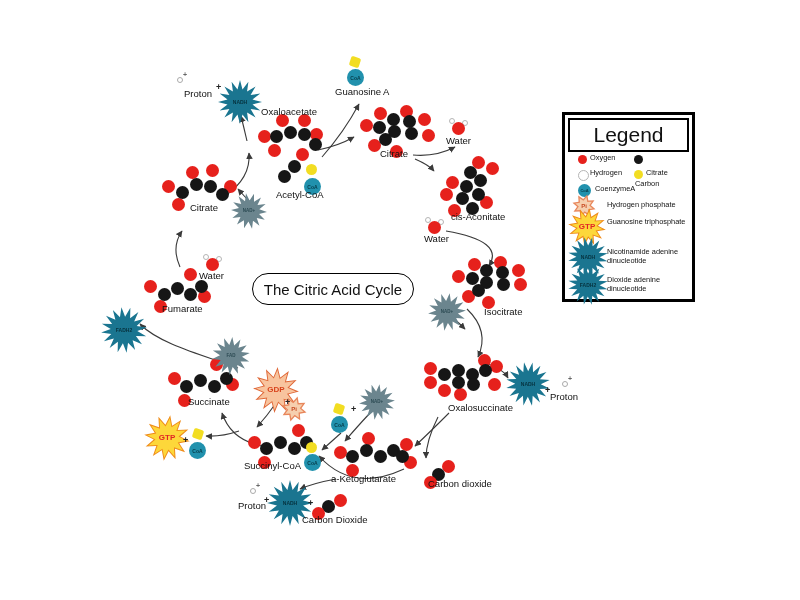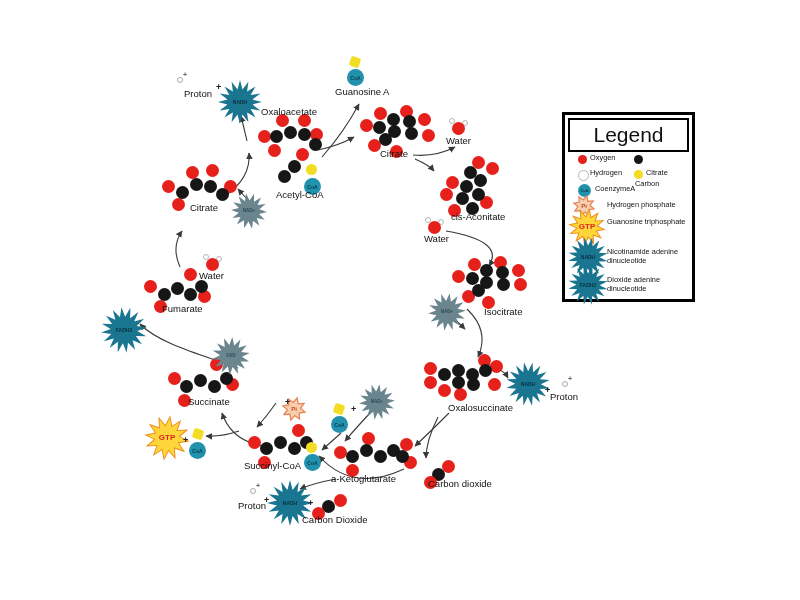--- a/index.html
+++ b/index.html
@@ -62,20 +62,23 @@
       <path d="M262,446 Q231,440 222,413" fill="none" stroke="#3a3a3a" stroke-width="1.1" marker-end="url(#ah)"></path>
       <path d="M239,431 Q221,437 206,436" fill="none" stroke="#3a3a3a" stroke-width="1.1" marker-end="url(#ah)"></path>
       <path d="M276,403 Q267,416 257,427" fill="none" stroke="#3a3a3a" stroke-width="1.1" marker-end="url(#ah)"></path>
       <path d="M238,368 C210,357 160,345 140,324" fill="none" stroke="#3a3a3a" stroke-width="1.1" marker-end="url(#ah)"></path>
       <path d="M180,267 Q171,247 182,231" fill="none" stroke="#3a3a3a" stroke-width="1.1" marker-end="url(#ah)"></path>
       <path d="M225,196 Q251,178 249,153" fill="none" stroke="#3a3a3a" stroke-width="1.1" marker-end="url(#ah)"></path>
       <path d="M247,141 Q244,128 241,116" fill="none" stroke="#3a3a3a" stroke-width="1.1" marker-end="url(#ah)"></path>
       <path d="M251,203 Q244,196 238,189" fill="none" stroke="#3a3a3a" stroke-width="1.1" marker-end="url(#ah)"></path>
       <path d="M452,317 Q459,323 465,329" fill="none" stroke="#3a3a3a" stroke-width="1.1" marker-end="url(#ah)"></path>
     </svg>
+  <div class="title-oval">
+    <span>The Citric Acid Cycle</span>
+  </div>
   <div id="legend">
     <div id="legend-title">Legend</div>
     <div id="legend-body">
         <div class="leg-dot" style="left: 13px; top: 40px; background: rgb(230, 33, 28);"></div>
         <div class="leg-lbl" style="left: 25px; top: 39px;">Oxygen</div>
         <div class="leg-dot" style="left: 69px; top: 40px; background: rgb(22, 22, 22);"></div>
         <div class="leg-lbl" style="left: 70px; top: 39px; margin-top: 26px;">Carbon</div>
         <div class="leg-dot" style="left: 13px; top: 55px; background: rgb(255, 255, 255); border: 1px solid rgb(181, 181, 181);"></div>
         <div class="leg-lbl" style="left: 25px; top: 54px;">Hydrogen</div>
         <div class="leg-dot" style="left: 69px; top: 55px; background: rgb(242, 221, 34);"></div>
@@ -288,20 +291,25 @@
     </div>
     <div class="burst" style="left: 212px; top: 337px; width: 38px; height: 38px;">
       <div class="s1" style="clip-path: polygon(53.5% 0.1%, 58.4% 22.2%, 74.8% 6.6%, 69.6% 28.6%, 91.2% 21.6%, 76.9% 39.3%, 99.4% 42.3%, 78.9% 52%, 97.8% 64.5%, 75.2% 64.4%, 86.8% 83.8%, 66.5% 73.9%, 68.5% 96.5%, 54.5% 78.7%, 46.5% 99.9%, 41.6% 77.8%, 25.2% 93.4%, 30.4% 71.4%, 8.8% 78.4%, 23.1% 60.7%, 0.6% 57.7%, 21.1% 48%, 2.2% 35.5%, 24.8% 35.6%, 13.2% 16.2%, 33.5% 26.1%, 31.5% 3.5%, 45.5% 21.3%); background: rgb(107, 133, 142);"></div>
       <div class="bt" style="color: rgb(43, 74, 83); font-size: 4.5px;">FAD</div>
     </div>
     <div class="burst" style="left: 144px; top: 415px; width: 46px; height: 46px;">
       <div class="s1" style="clip-path: polygon(57% 0.5%, 61.3% 23.3%, 80.8% 10.6%, 73.2% 32.6%, 96.4% 31.3%, 78.8% 46.5%, 99.5% 57%, 76.7% 61.3%, 89.4% 80.8%, 67.4% 73.2%, 68.7% 96.4%, 53.5% 78.8%, 43% 99.5%, 38.7% 76.7%, 19.2% 89.4%, 26.8% 67.4%, 3.6% 68.7%, 21.2% 53.5%, 0.5% 43%, 23.3% 38.7%, 10.6% 19.2%, 32.6% 26.8%, 31.3% 3.6%, 46.5% 21.2%); background: rgb(239, 140, 26);"></div>
       <div class="s2" style="clip-path: polygon(57% 0.5%, 61.3% 23.3%, 80.8% 10.6%, 73.2% 32.6%, 96.4% 31.3%, 78.8% 46.5%, 99.5% 57%, 76.7% 61.3%, 89.4% 80.8%, 67.4% 73.2%, 68.7% 96.4%, 53.5% 78.8%, 43% 99.5%, 38.7% 76.7%, 19.2% 89.4%, 26.8% 67.4%, 3.6% 68.7%, 21.2% 53.5%, 0.5% 43%, 23.3% 38.7%, 10.6% 19.2%, 32.6% 26.8%, 31.3% 3.6%, 46.5% 21.2%); background: rgb(253, 215, 58);"></div>
       <div class="bt" style="color: rgb(224, 37, 37); font-size: 8px;">GTP</div>
     </div>
+    <div class="burst" style="left: 253px; top: 367px; width: 46px; height: 46px;">
+      <div class="s1" style="clip-path: polygon(53.5% 0.1%, 59.4% 22.6%, 78% 8.6%, 71.9% 31%, 94.9% 28.1%, 78.5% 44.5%, 99.9% 53.5%, 77.4% 59.4%, 91.4% 78%, 69% 71.9%, 71.9% 94.9%, 55.5% 78.5%, 46.5% 99.9%, 40.6% 77.4%, 22% 91.4%, 28.1% 69%, 5.1% 71.9%, 21.5% 55.5%, 0.1% 46.5%, 22.6% 40.6%, 8.6% 22%, 31% 28.1%, 28.1% 5.1%, 44.5% 21.5%); background: rgb(224, 106, 58);"></div>
+      <div class="s2" style="clip-path: polygon(53.5% 0.1%, 59.4% 22.6%, 78% 8.6%, 71.9% 31%, 94.9% 28.1%, 78.5% 44.5%, 99.9% 53.5%, 77.4% 59.4%, 91.4% 78%, 69% 71.9%, 71.9% 94.9%, 55.5% 78.5%, 46.5% 99.9%, 40.6% 77.4%, 22% 91.4%, 28.1% 69%, 5.1% 71.9%, 21.5% 55.5%, 0.1% 46.5%, 22.6% 40.6%, 8.6% 22%, 31% 28.1%, 28.1% 5.1%, 44.5% 21.5%); background: rgb(248, 196, 158);"></div>
+      <div class="bt" style="color: rgb(216, 67, 28); font-size: 8px;">GDP</div>
+    </div>
     <div class="burst" style="left: 281px; top: 396px; width: 26px; height: 26px;">
       <div class="s1" style="clip-path: polygon(63.8% 1.9%, 68.1% 27.3%, 93.7% 25.8%, 78.8% 46.7%, 98.1% 63.8%, 72.7% 68.1%, 74.2% 93.7%, 53.3% 78.8%, 36.2% 98.1%, 31.9% 72.7%, 6.3% 74.2%, 21.2% 53.3%, 1.9% 36.2%, 27.3% 31.9%, 25.8% 6.3%, 46.7% 21.2%); background: rgb(232, 135, 92);"></div>
       <div class="s2" style="clip-path: polygon(63.8% 1.9%, 68.1% 27.3%, 93.7% 25.8%, 78.8% 46.7%, 98.1% 63.8%, 72.7% 68.1%, 74.2% 93.7%, 53.3% 78.8%, 36.2% 98.1%, 31.9% 72.7%, 6.3% 74.2%, 21.2% 53.3%, 1.9% 36.2%, 27.3% 31.9%, 25.8% 6.3%, 46.7% 21.2%); background: rgb(246, 207, 174);"></div>
       <div class="bt" style="color: rgb(200, 74, 34); font-size: 6px;">Pi</div>
     </div>
     <div class="burst" style="left: 359px; top: 384px; width: 36px; height: 36px;">
       <div class="s1" style="clip-path: polygon(57% 0.5%, 60.3% 22.9%, 77.8% 8.4%, 71.1% 30.1%, 93.1% 24.6%, 77.6% 41.2%, 99.8% 45.8%, 78.7% 54%, 96.7% 67.8%, 74.1% 66.1%, 84.4% 86.3%, 64.7% 75%, 65.2% 97.6%, 52.4% 78.9%, 43% 99.5%, 39.7% 77.1%, 22.2% 91.6%, 28.9% 69.9%, 6.9% 75.4%, 22.4% 58.8%, 0.2% 54.2%, 21.3% 46%, 3.3% 32.2%, 25.9% 33.9%, 15.6% 13.7%, 35.3% 25%, 34.8% 2.4%, 47.6% 21.1%); background: rgb(107, 133, 142);"></div>
       <div class="bt" style="color: rgb(43, 74, 83); font-size: 4.5px;">NAD+</div>
     </div>
     <div class="burst" style="left: 267px; top: 480px; width: 46px; height: 46px;">

